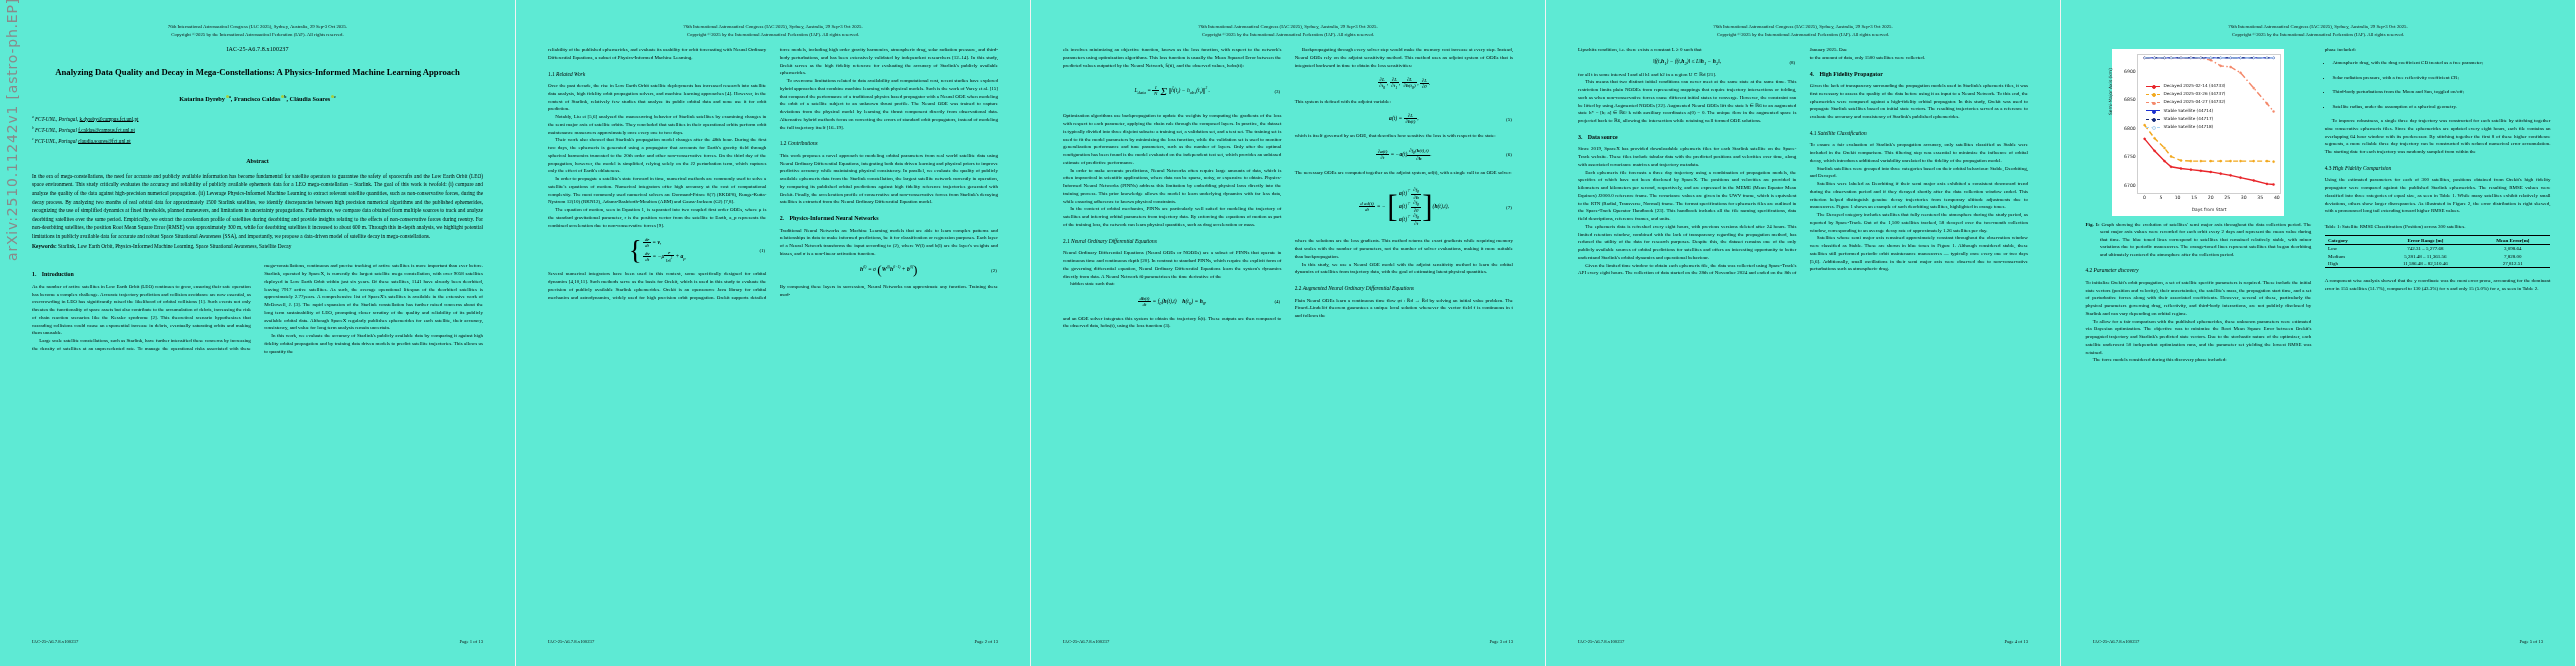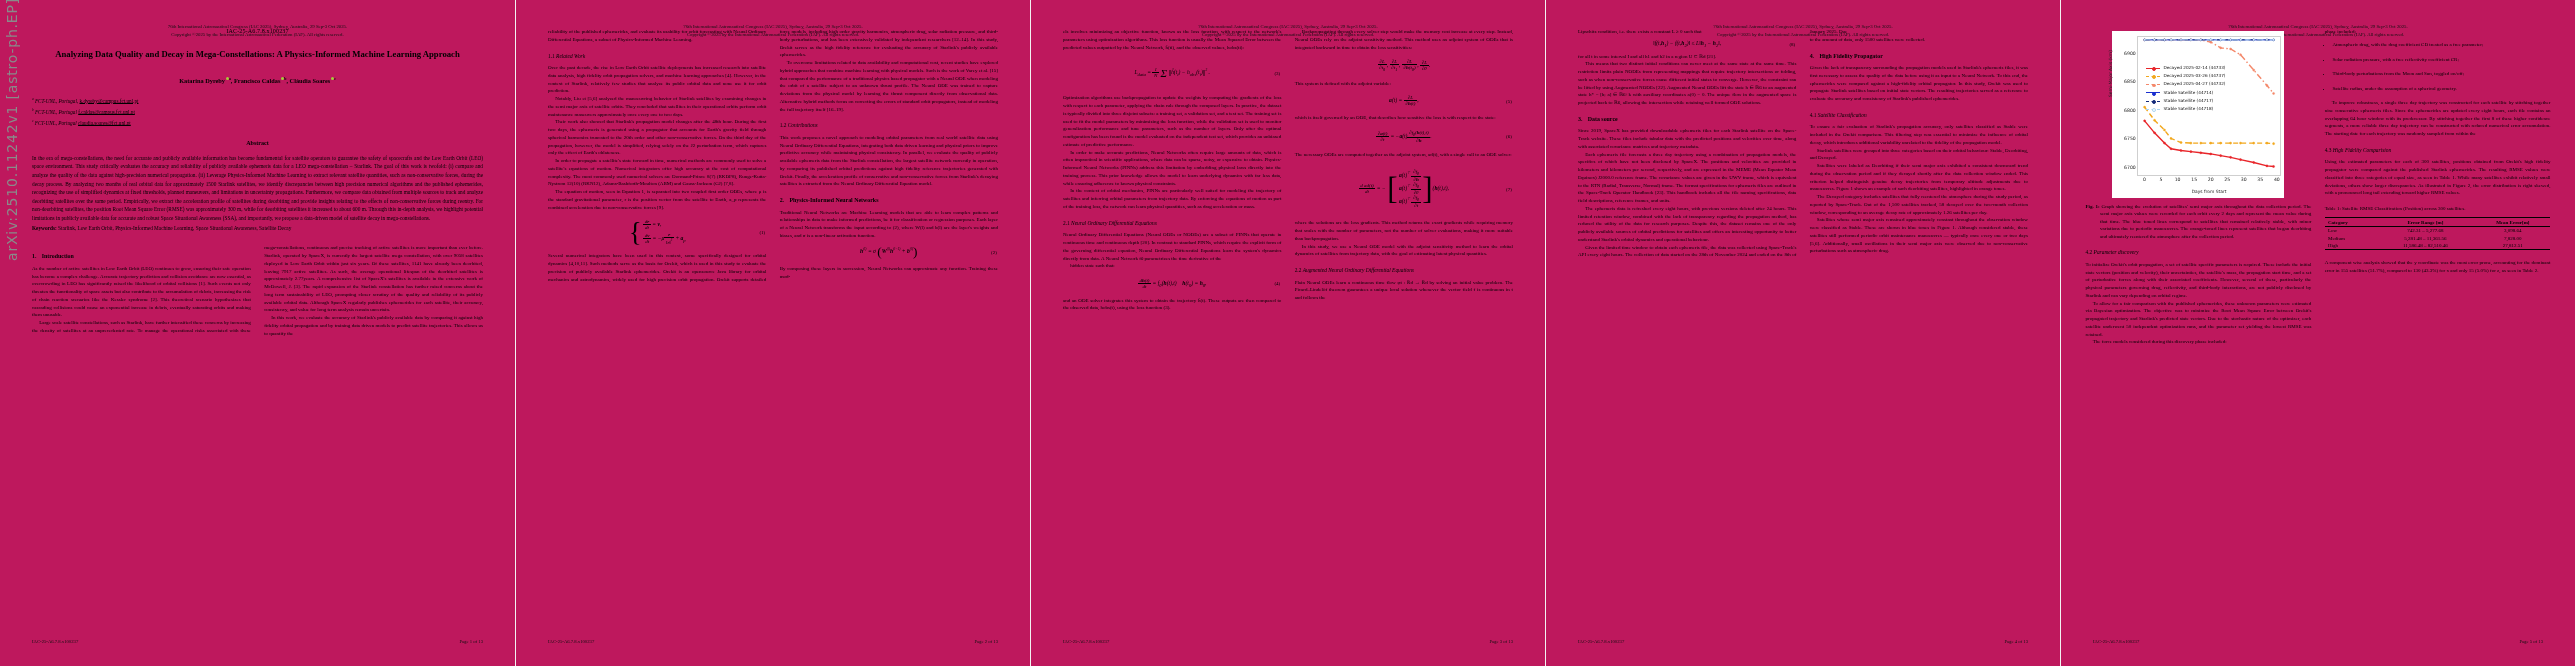--- a/index.html
+++ b/index.html
@@ -12,22 +12,22 @@
   .viewer{position:relative;width:2576px;height:667px;background:#ffffff;display:flex;}
   .arxiv-stamp{
     position:absolute;left:4.4px;top:261px;
     transform:rotate(-90deg);transform-origin:left top;
     font-family:"DejaVu Sans", sans-serif;
     font-size:14px;letter-spacing:0.8px;color:#8a8a8a;
     white-space:nowrap;z-index:5;
   }
   .page{
     position:relative;width:515px;height:667px;
-    background:#be185d;box-sizing:border-box;
-    padding:28px 32px 33px 32px;
+    background:#5eead4;box-sizing:border-box;
+    padding:46px 32px 33px 32px;
     overflow:hidden;flex:none;
   }
   .page + .page{border-left:0.6px solid #f2f2f2;}
   .conf-header{
     position:absolute;left:0;right:0;top:23px;
     text-align:center;font-size:4.8px;line-height:1.65;color:#111;
   }
   .page-footer{
     position:absolute;left:32px;right:32px;bottom:23px;
     display:flex;justify-content:space-between;

